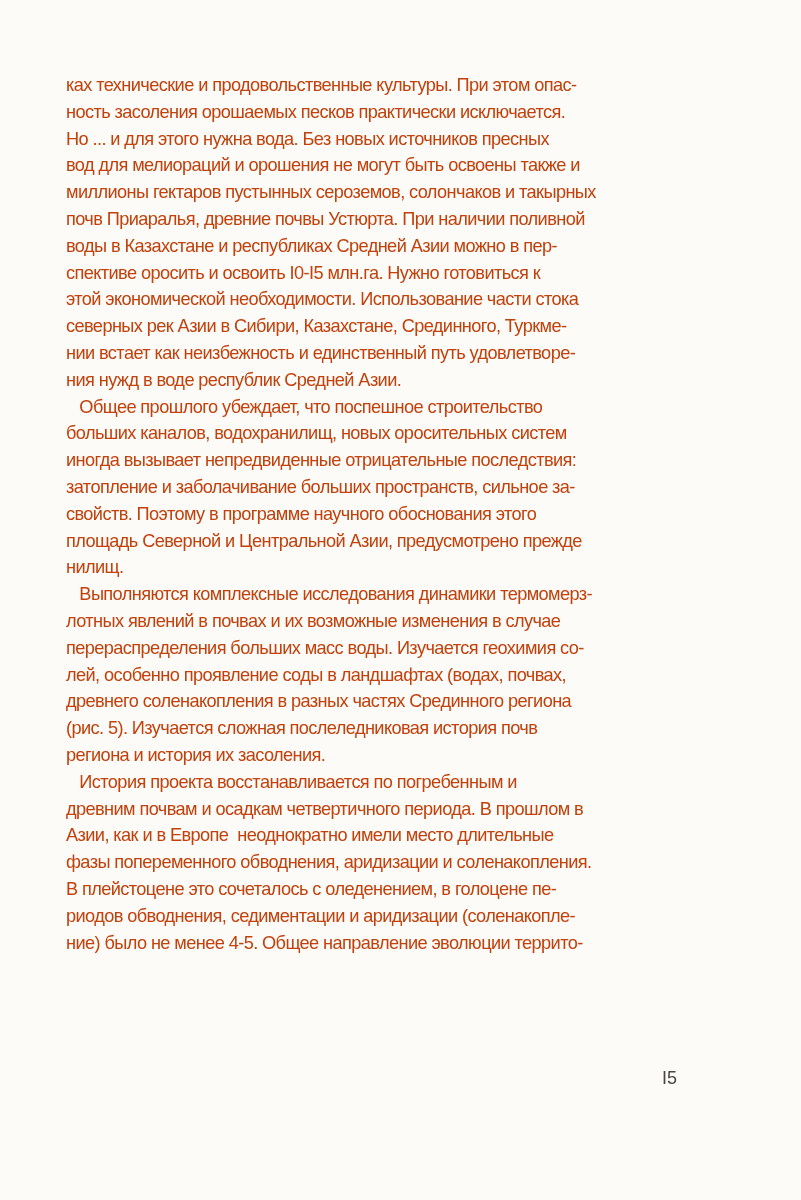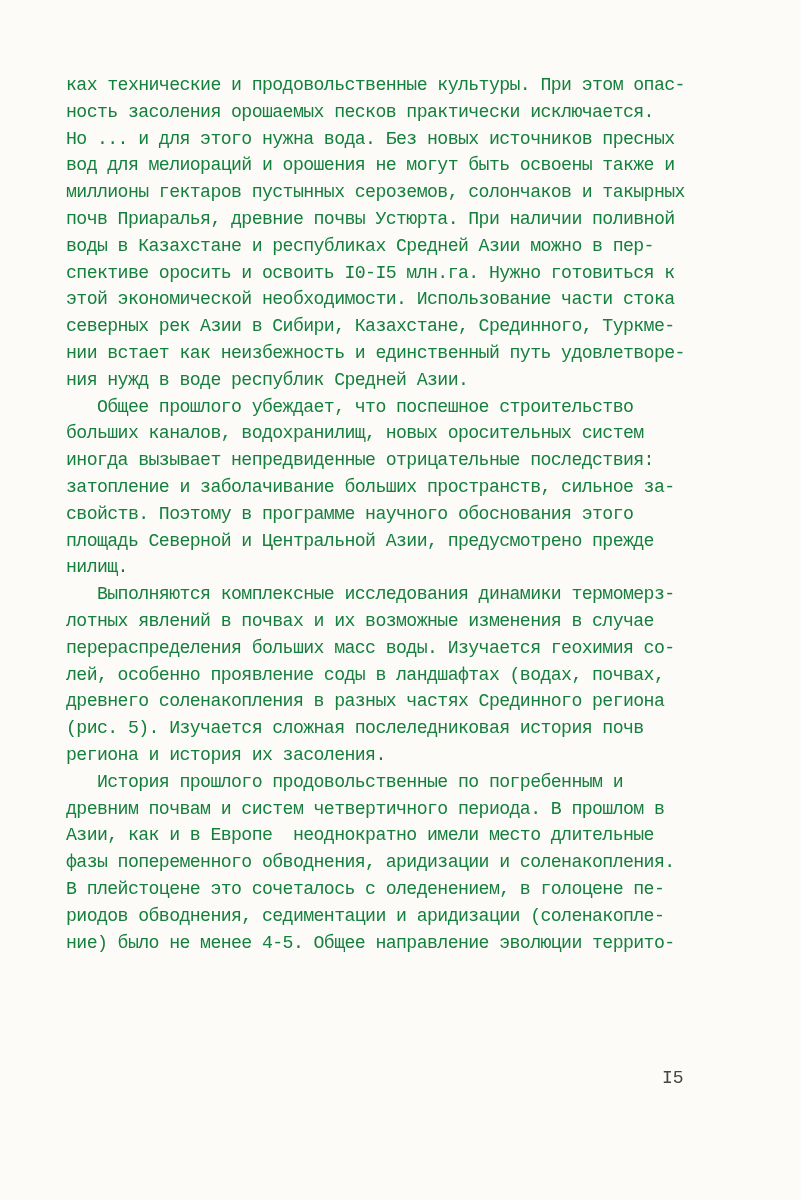--- a/index.html
+++ b/index.html
@@ -9,30 +9,30 @@
     position: relative;
     overflow: hidden;
   }
   .page {
     position: absolute; left: 0; top: 0; width: 801px; height: 1200px;
     background: #fcfbf7;
   }
   .text {
     position: absolute;
     left: 66px; top: 72px; width: 640px;
-    font-family: Liberation Mono, monospace;
+    font-family: Liberation Sans, sans-serif;
     font-size: 18.2px;
     line-height: 26.8px;
-    color: #15803d;
+    color: #c2410c;
     letter-spacing: -0.6px;
   }
   .line { white-space: pre; height: 26.8px; }
   .page-number {
     position: absolute; left: 662px; top: 1068px;
-    font-family: Liberation Mono, monospace;
+    font-family: Liberation Sans, sans-serif;
     font-size: 18px; color: #4a4540;
   }
 </style>
 </head>
 <body>
 
 <div class="page">
   <div class="text">
     <div class="line">ках технические и продовольственные культуры. При этом опас-</div>
     <div class="line">ность засоления орошаемых песков практически исключается.</div>
@@ -53,22 +53,22 @@
     <div class="line">свойств. Поэтому в программе научного обоснования этого</div>
     <div class="line">площадь Северной и Центральной Азии, предусмотрено прежде</div>
     <div class="line">нилищ.</div>
     <div class="line">   Выполняются комплексные исследования динамики термомерз-</div>
     <div class="line">лотных явлений в почвах и их возможные изменения в случае</div>
     <div class="line">перераспределения больших масс воды. Изучается геохимия со-</div>
     <div class="line">лей, особенно проявление соды в ландшафтах (водах, почвах,</div>
     <div class="line">древнего соленакопления в разных частях Срединного региона</div>
     <div class="line">(рис. 5). Изучается сложная послеледниковая история почв</div>
     <div class="line">региона и история их засоления.</div>
-    <div class="line">   История прошлого продовольственные по погребенным и</div>
-    <div class="line">древним почвам и систем четвертичного периода. В прошлом в</div>
+    <div class="line">   История проекта восстанавливается по погребенным и</div>
+    <div class="line">древним почвам и осадкам четвертичного периода. В прошлом в</div>
     <div class="line">Азии, как и в Европе  неоднократно имели место длительные</div>
     <div class="line">фазы попеременного обводнения, аридизации и соленакопления.</div>
     <div class="line">В плейстоцене это сочеталось с оледенением, в голоцене пе-</div>
     <div class="line">риодов обводнения, седиментации и аридизации (соленакопле-</div>
     <div class="line">ние) было не менее 4-5. Общее направление эволюции террито-</div>
   </div>
   <div class="page-number">I5</div>
 </div>
 
 </body></html>

